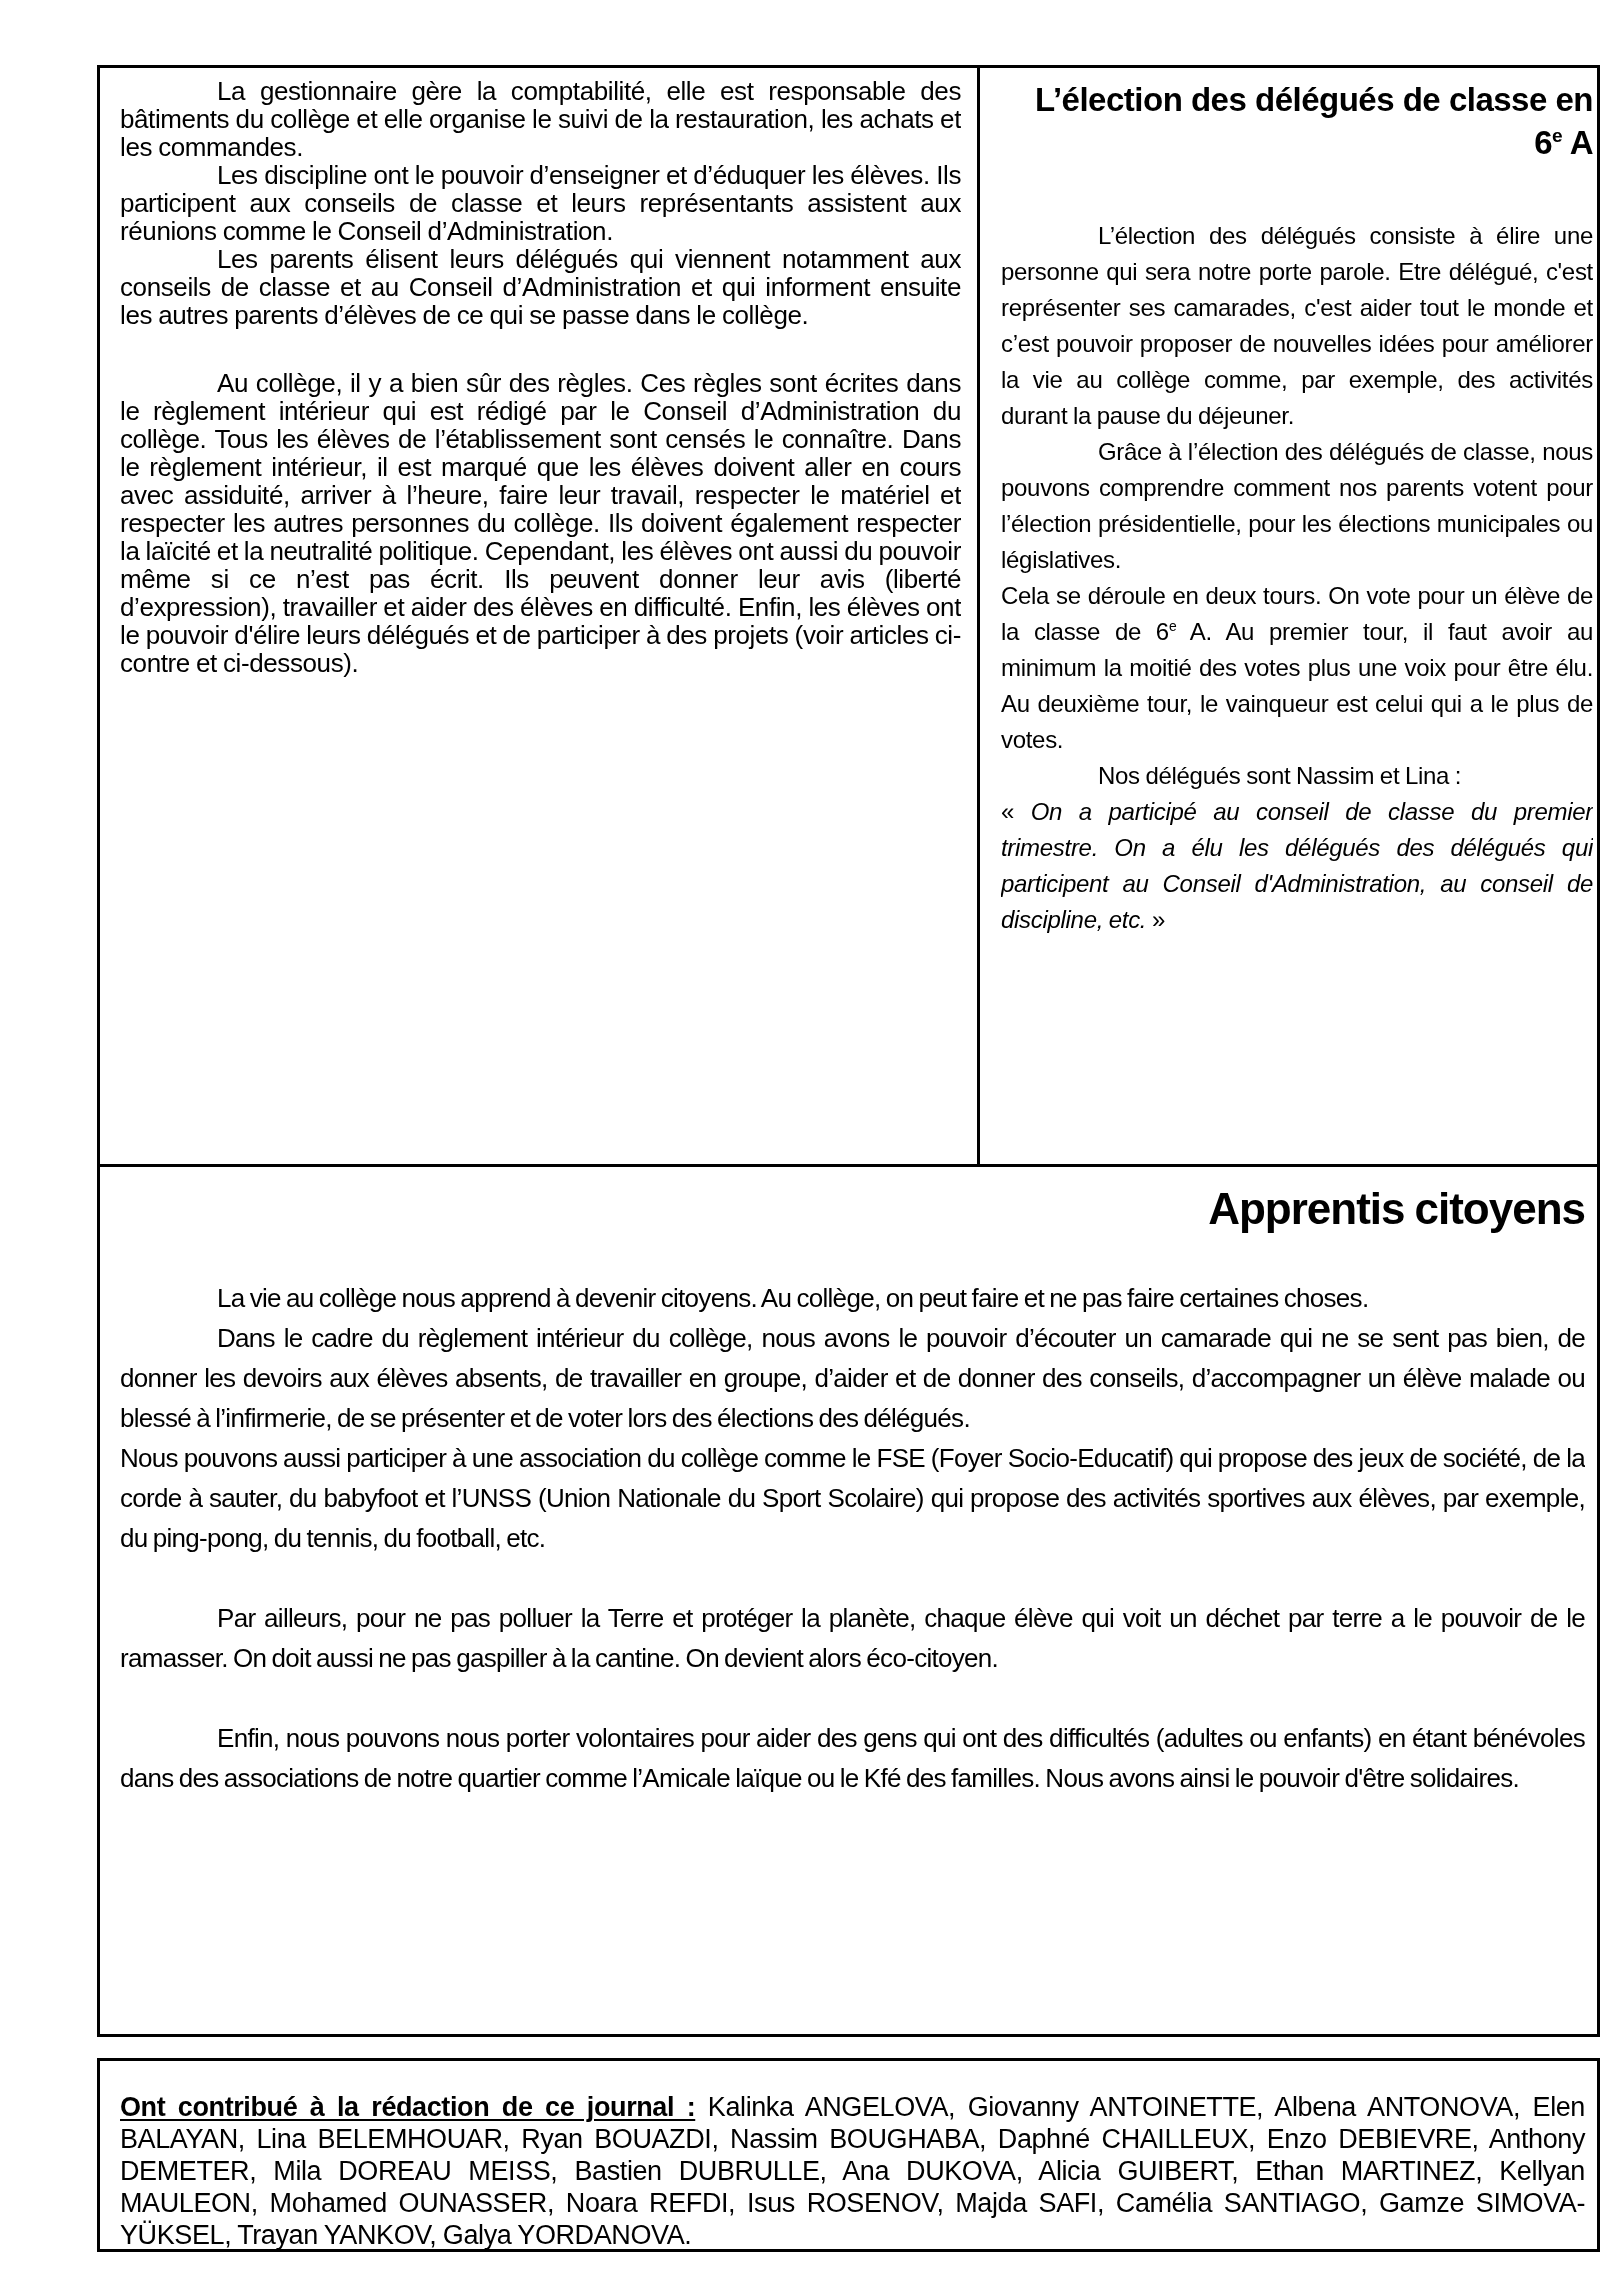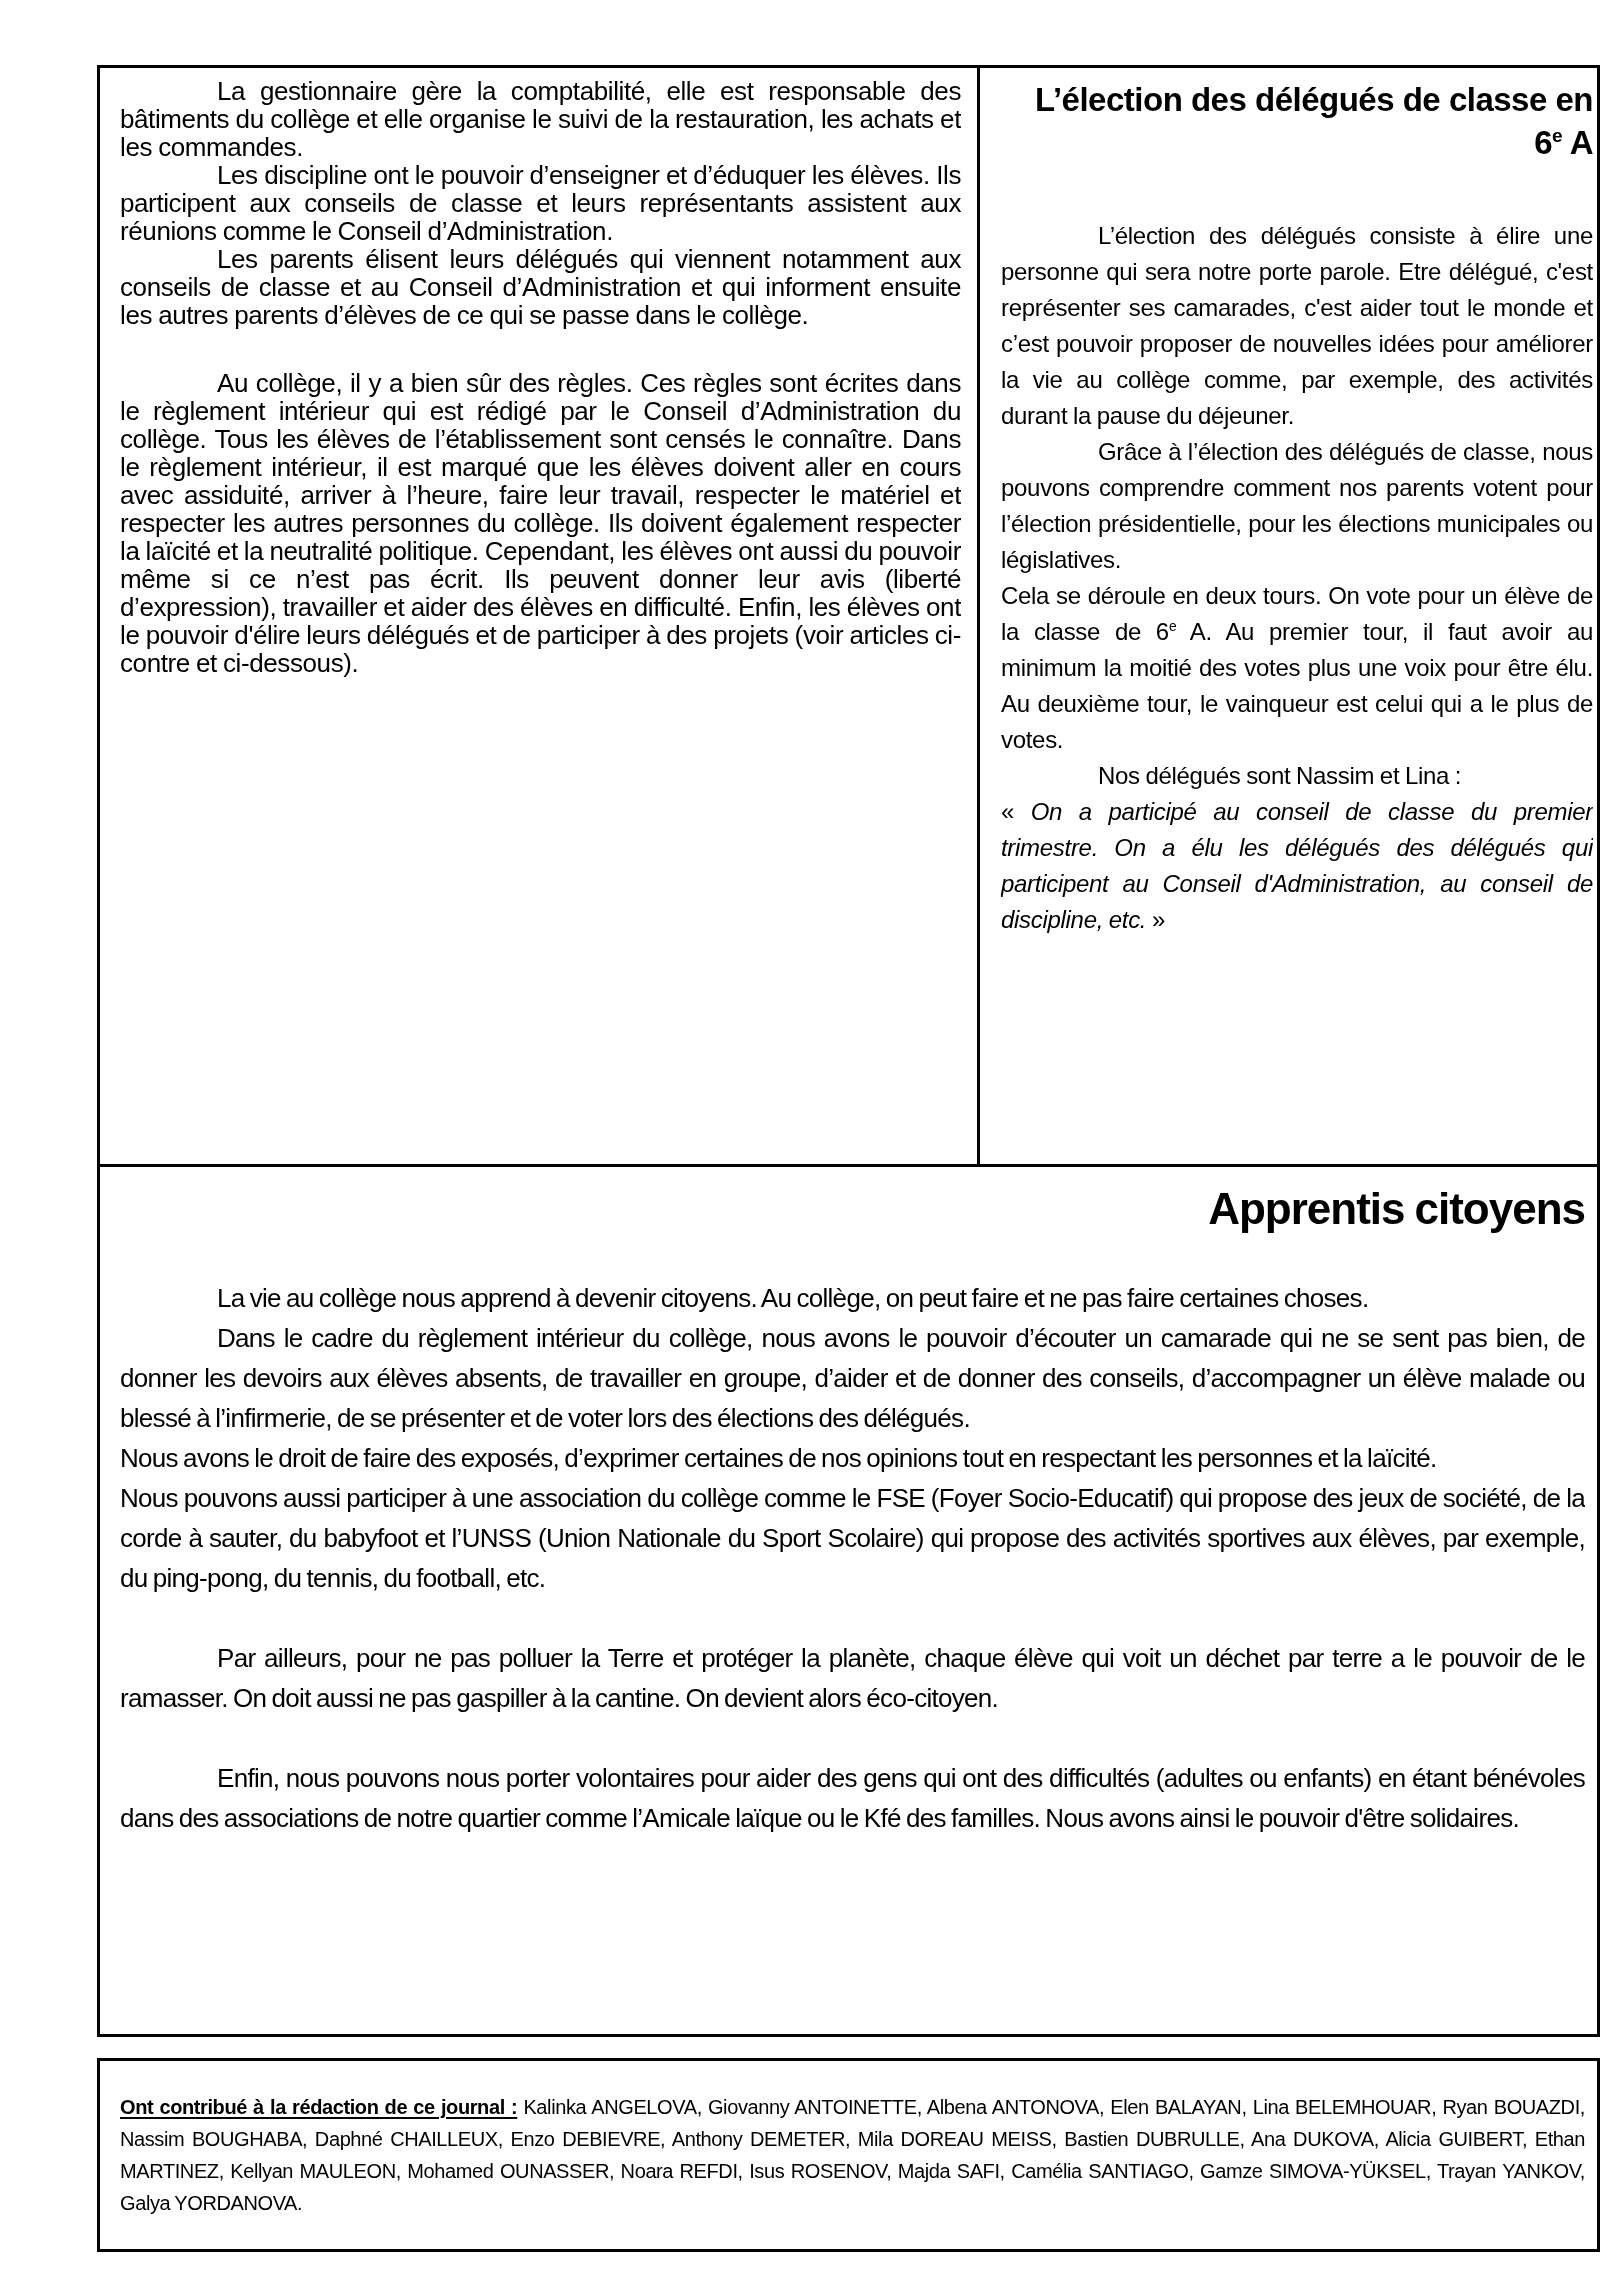--- a/index.html
+++ b/index.html
@@ -44,21 +44,21 @@
     text-align: right; font-weight: bold; font-size: 44px; line-height: 52px;
     margin: 15.7px 0 0 0; letter-spacing: -1px;
   }
   #bottom-section .title-gap { height: 43px; }
   #bottom-section p { margin: 0; }
   #bottom-section .indent { text-indent: 97px; }
   #bottom-section .spacer { height: 40px; }
 
   #contrib-text {
     position: absolute; left: 120px; top: 2091px; width: 1465px;
-    font-size: 20px; line-height: 32px; text-align: justify;
+    font-size: 27px; line-height: 32px; text-align: justify;
     letter-spacing: -0.4px; word-spacing: -0.7px;
   }
   #contrib-label { font-weight: bold; text-decoration: underline; text-decoration-thickness: 2px; text-underline-offset: 3.3px; }
 </style>
 </head>
 <body>
 
 <div id="main-box" class="box"></div>
 <div id="divider-v"></div>
 <div id="divider-h"></div>
@@ -82,21 +82,20 @@
   <p><span>Cela se déroule en deux tours. On vote pour un élève de la classe de 6</span><sup>e</sup><span> A. Au premier tour, il faut avoir au minimum la moitié des votes plus une voix pour être élu. Au deuxième tour, le vainqueur est celui qui a le plus de votes.</span></p>
   <p class="indent">Nos délégués sont Nassim et Lina :</p>
   <p><span>« </span><span class="quote">On a participé au conseil de classe du premier trimestre. On a élu les délégués des délégués qui participent au Conseil d'Administration, au conseil de discipline, etc.</span><span> »</span></p>
 </div>
 
 <div id="bottom-section">
   <h1 id="bottom-title">Apprentis citoyens</h1>
   <div class="title-gap"></div>
   <p class="indent">La vie au collège nous apprend à devenir citoyens. Au collège, on peut faire et ne pas faire certaines choses.</p>
   <p class="indent">Dans le cadre du règlement intérieur du collège, nous avons le pouvoir d’écouter un camarade qui ne se sent pas bien, de donner les devoirs aux élèves absents, de travailler en groupe, d’aider et de donner des conseils, d’accompagner un élève malade ou blessé à l’infirmerie, de se présenter et de voter lors des élections des délégués.</p>
-  <p>Nous avons le droit de faire des exposés, d’exprimer certaines de nos opinions tout en respectant les personnes et la laïcité.</p>
   <p>Nous pouvons aussi participer à une association du collège comme le FSE (Foyer Socio-Educatif) qui propose des jeux de société, de la corde à sauter, du babyfoot et l’UNSS (Union Nationale du Sport Scolaire) qui propose des activités sportives aux élèves, par exemple, du ping-pong, du tennis, du football, etc.</p>
   <div class="spacer"></div>
   <p class="indent">Par ailleurs, pour ne pas polluer la Terre et protéger la planète, chaque élève qui voit un déchet par terre a le pouvoir de le ramasser. On doit aussi ne pas gaspiller à la cantine. On devient alors éco-citoyen.</p>
   <div class="spacer"></div>
   <p class="indent">Enfin, nous pouvons nous porter volontaires pour aider des gens qui ont des difficultés (adultes ou enfants) en étant bénévoles dans des associations de notre quartier comme l’Amicale laïque ou le Kfé des familles. Nous avons ainsi le pouvoir d'être solidaires.</p>
 </div>
 
 <div id="contrib-box" class="box"></div>
 <div id="contrib-text">
   <span id="contrib-label">Ont contribué à la rédaction de ce journal :</span>

